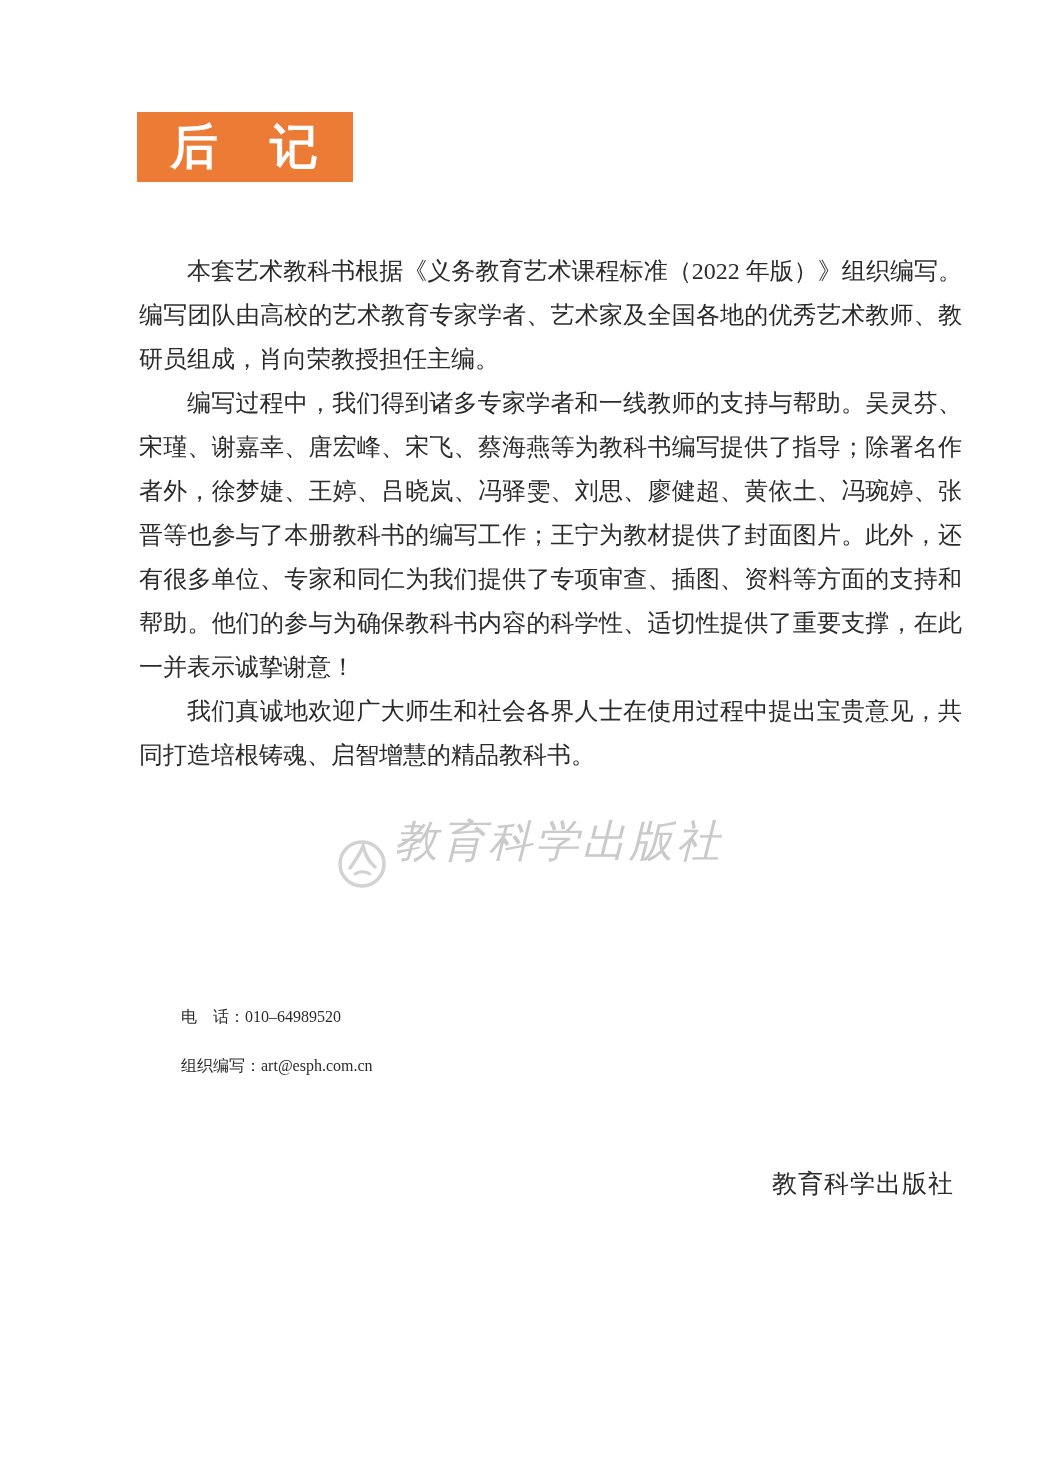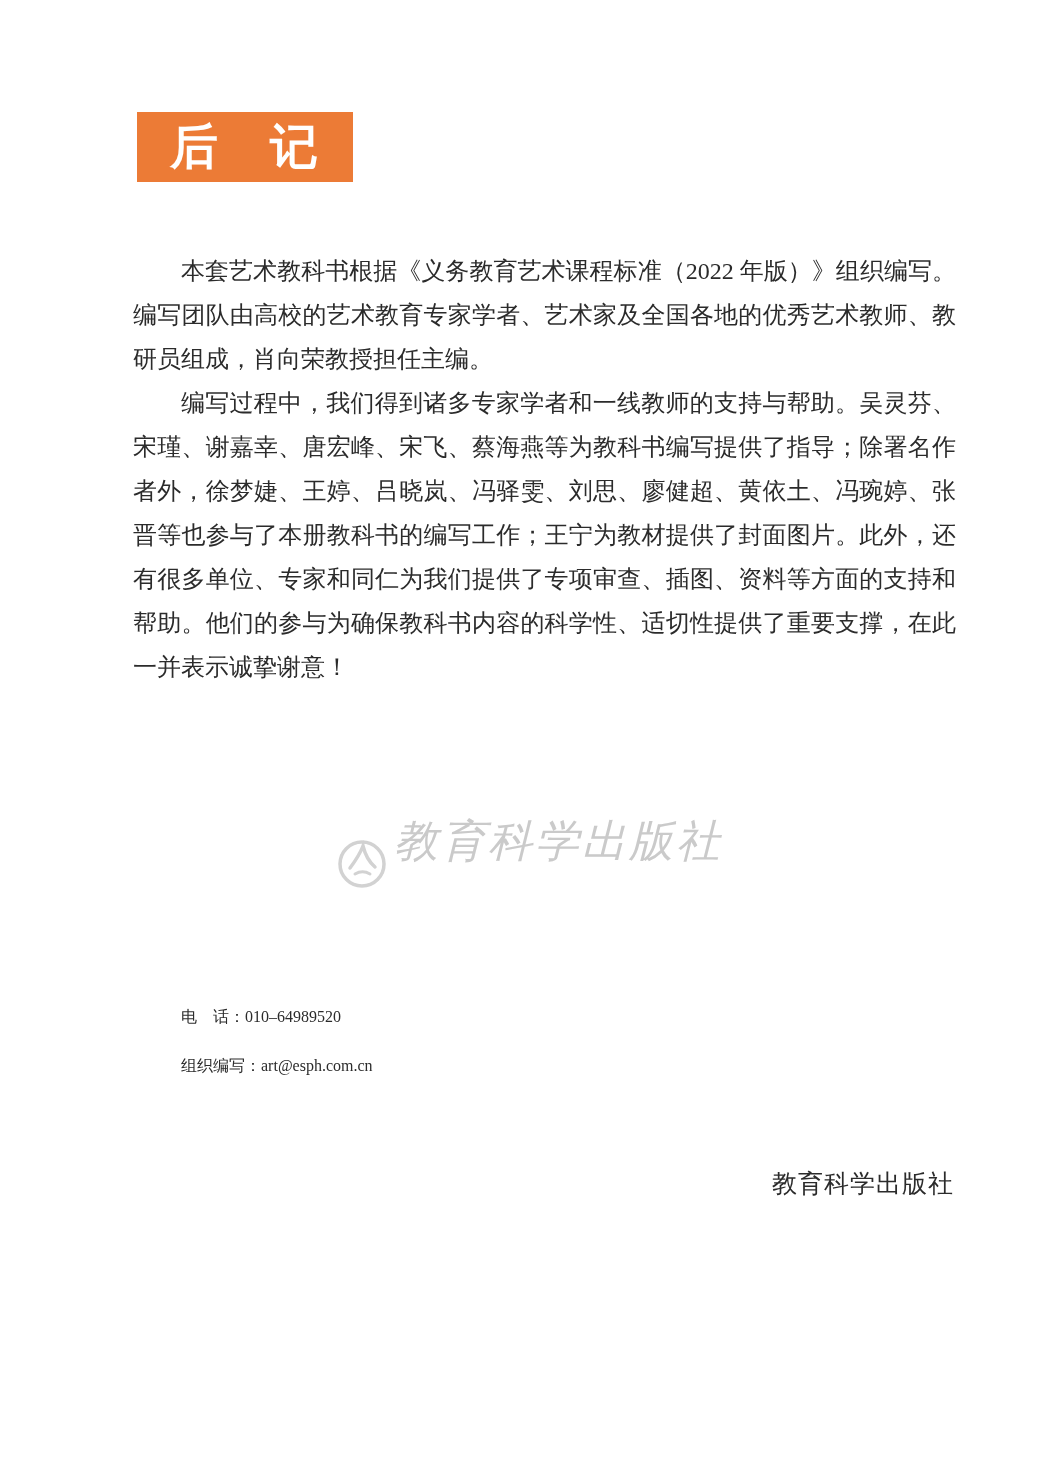--- a/index.html
+++ b/index.html
@@ -59,21 +59,21 @@
     font-style: italic;
     letter-spacing: 3px;
     color: #b9b9b9;
     line-height: 60px;
     white-space: nowrap;
   }
 
   
   .content {
     position: absolute;
-    left: 133px;
+    left: 139px;
     top: 249px;
     width: 823px;
     z-index: 1;
     font-size: 24px;
     line-height: 44px;
     color: #2b2b2b;
     text-align: justify;
     text-justify: inter-ideograph;
   }
   .content p {
@@ -121,20 +121,21 @@
         <path d="M14 30 C20 22, 24 16, 27 8 C29 16, 33 24, 39 29" fill="none" stroke="#c3c3c3" stroke-width="3.5" stroke-linecap="round"></path>
         <path d="M19 36 C24 33, 29 33, 34 36" fill="none" stroke="#c3c3c3" stroke-width="3" stroke-linecap="round"></path>
       </svg>
     </span>
     <span class="wm-text">教育科学出版社</span>
   </div>
 
   <div class="content">
     <p>本套艺术教科书根据《义务教育艺术课程标准（2022 年版）》组织编写。编写团队由高校的艺术教育专家学者、艺术家及全国各地的优秀艺术教师、教研员组成，肖向荣教授担任主编。</p>
     <p>编写过程中，我们得到诸多专家学者和一线教师的支持与帮助。吴灵芬、宋瑾、谢嘉幸、唐宏峰、宋飞、蔡海燕等为教科书编写提供了指导；除署名作者外，徐梦婕、王婷、吕晓岚、冯驿雯、刘思、廖健超、黄依土、冯琬婷、张晋等也参与了本册教科书的编写工作；王宁为教材提供了封面图片。此外，还有很多单位、专家和同仁为我们提供了专项审查、插图、资料等方面的支持和帮助。他们的参与为确保教科书内容的科学性、适切性提供了重要支撑，在此一并表示诚挚谢意！</p>
+    <p>我们真诚地欢迎广大师生和社会各界人士在使用过程中提出宝贵意见，共同打造培根铸魂、启智增慧的精品教科书。</p>
   </div>
 
   <div class="contact">
     <div class="contact-line">
       <span>电　话：</span><span>010–64989520</span>
     </div>
     <div class="contact-line">
       <span>组织编写：</span><span>art@esph.com.cn</span>
     </div>
   </div>

